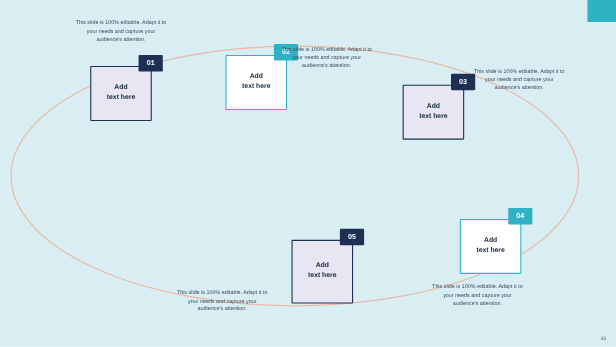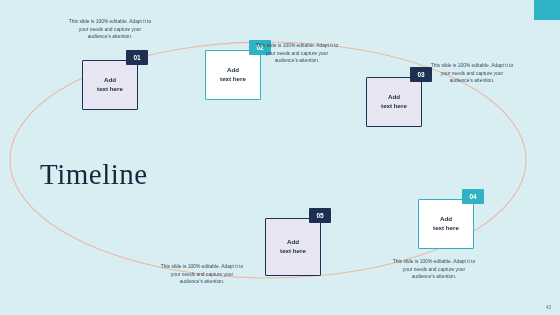--- a/index.html
+++ b/index.html
@@ -126,21 +126,20 @@
 <body>
 
 <div class="slide">
 
   <div class="corner-mark"></div>
 
   <svg class="swoosh" viewBox="0 0 560 315" xmlns="http://www.w3.org/2000/svg">
     <ellipse cx="268" cy="160" rx="258" ry="118" fill="none" stroke="#e9b9a6" stroke-width="1.1"></ellipse>
   </svg>
 
-  <div class="title">Timeline</div>
 
   <div class="node" style="left:82px; top:60px;">
     <div class="card">
       <div class="badge-rule"></div>
       <div class="badge">01</div>
       <div class="card-text">Add<br>text here</div>
     </div>
   </div>
   <div class="desc" style="left:68px; top:18px;">This slide is 100% editable. Adapt it to your needs and capture your audience's attention.</div>
 

